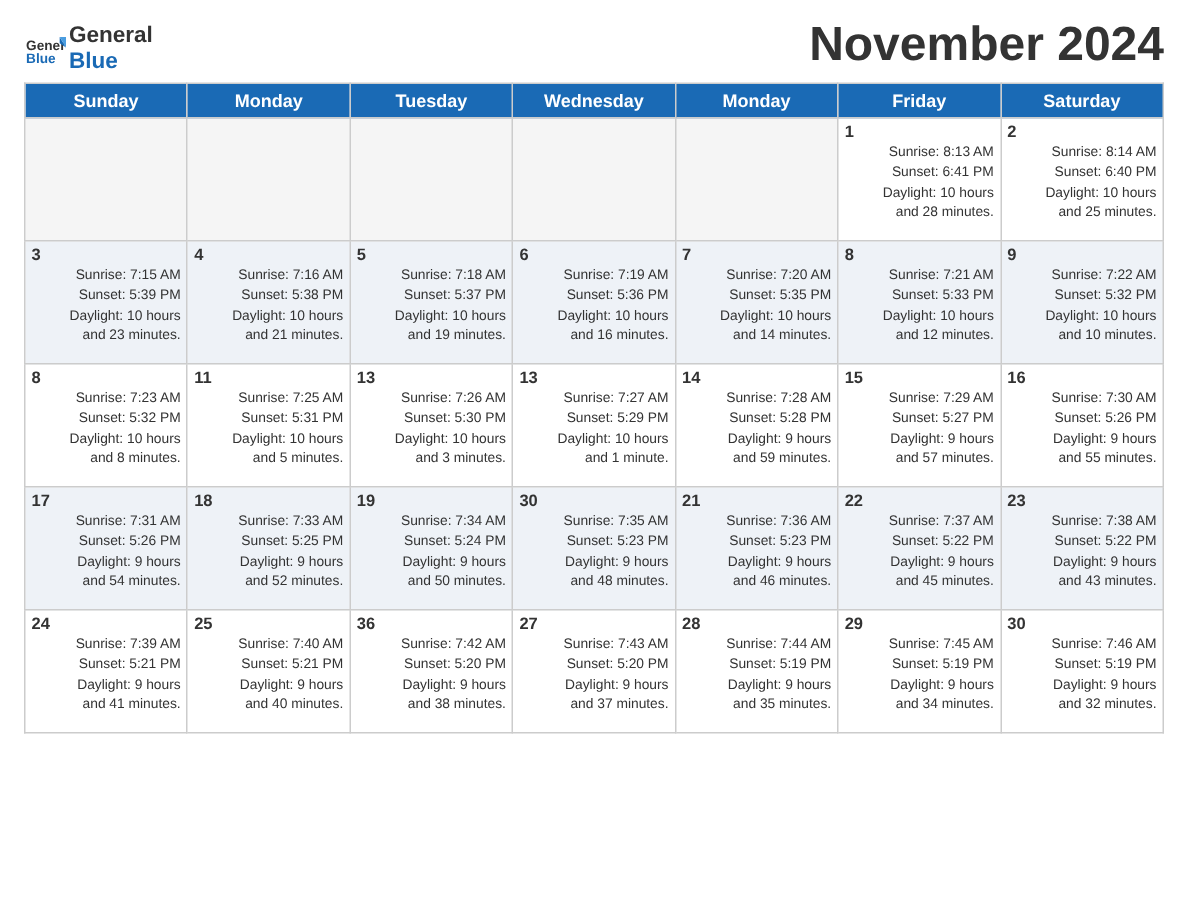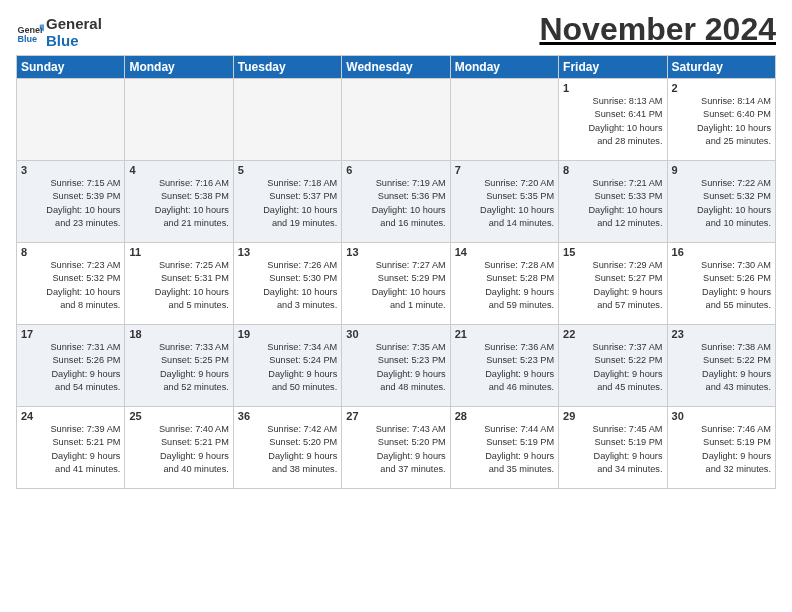--- a/index.html
+++ b/index.html
@@ -25,21 +25,20 @@
       align-items: center;
       margin-top: 4px;
     }
     .logo-icon {
       width: 28px;
       height: 28px;
       margin-right: 2px;
     }
     .title-block {
       text-align: right;
-      text-decoration: underline;
     }
     .month-title {
       font-size: 32px;
       font-weight: bold;
       color: #333;
       line-height: 1.1;
     }
     .location {
       font-size: 14px;
       color: #555;
@@ -48,21 +47,21 @@
       width: 100%;
       border-collapse: collapse;
       table-layout: fixed;
     }
     .calendar th {
       background: #1a6ab5;
       color: #fff;
       font-size: 12px;
       font-weight: bold;
       padding: 4px 4px;
-      text-align: left;
+      text-align: center;
       border: 1px solid #ccc;
     }
     .calendar td {
       vertical-align: top;
       border: 1px solid #ccc;
       padding: 3px 4px;
       font-size: 9.5px;
       color: #333;
       background: #fff;
       height: 82px;

